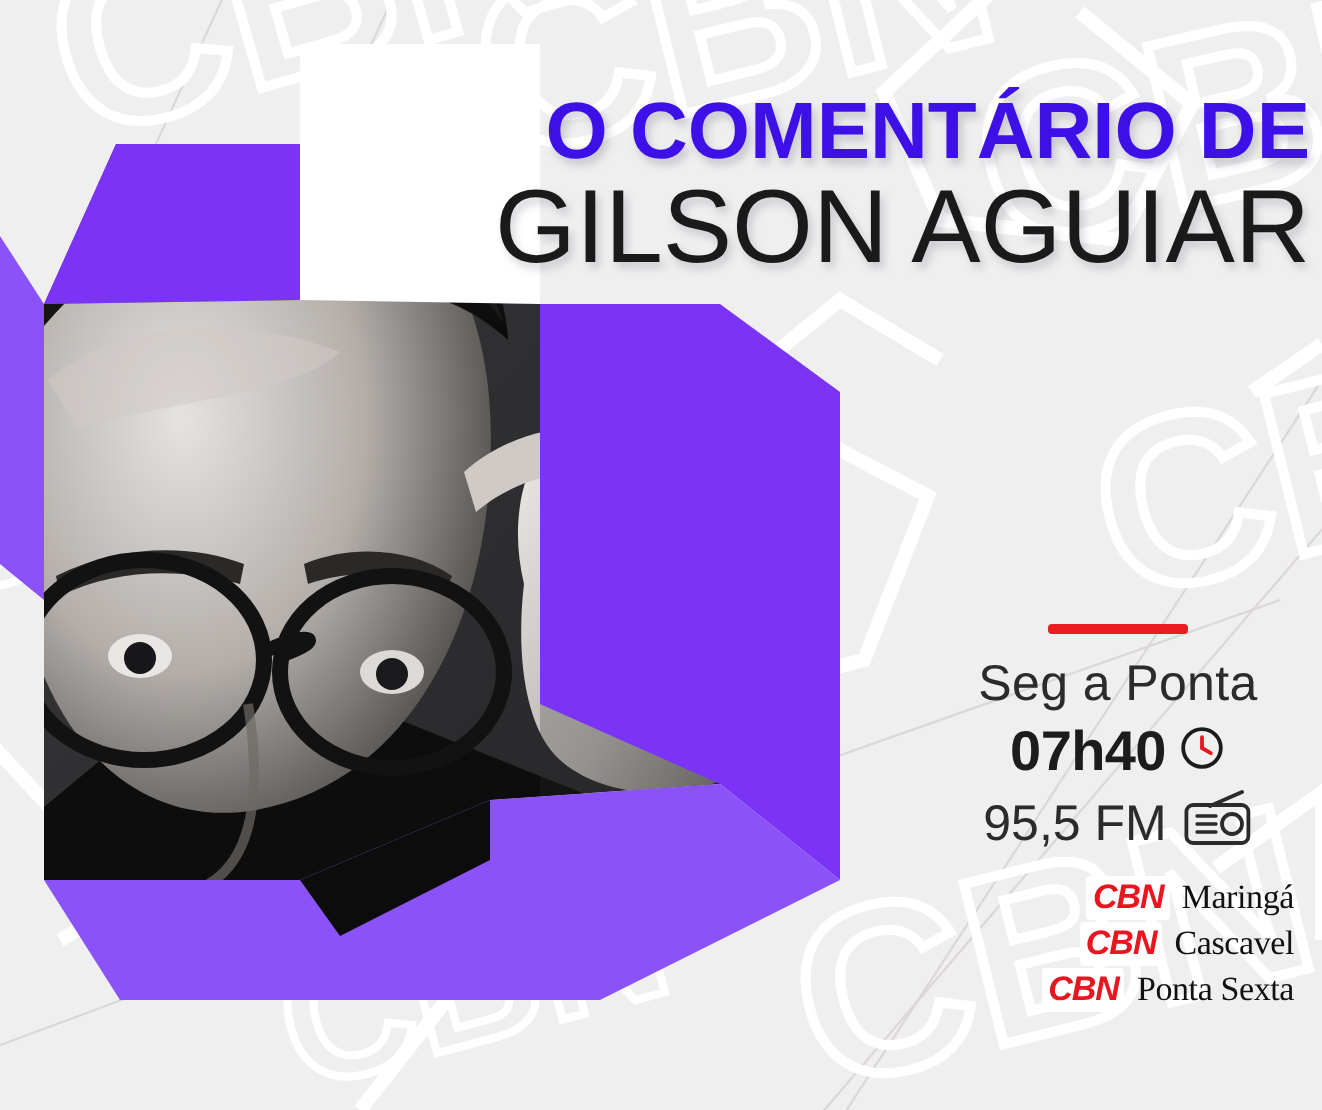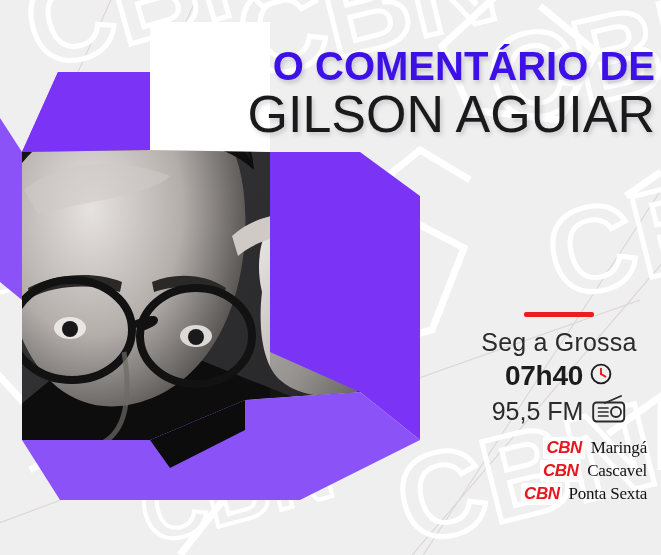--- a/index.html
+++ b/index.html
@@ -211,21 +211,21 @@
 
   <div class="headline">
     <div class="h-line1">O COMENTÁRIO DE</div>
     <div class="h-line2">GILSON AGUIAR</div>
   </div>
 
   <div class="info">
 
     <div class="rule"></div>
 
-    <div class="days">Seg a Grossa</div>
+    <div class="days">Seg a Ponta</div>
 
     <div class="timerow">
       <span class="time">07h40</span>
       <span class="ic">
         <svg width="24" height="24" viewBox="0 0 24 24" aria-hidden="true">
           <circle cx="12" cy="12" r="9.4" fill="none" stroke="#1c1c1c" stroke-width="1.9"></circle>
           <path d="M12 12 L12 6.6" stroke="#e8161f" stroke-width="1.9" stroke-linecap="round"></path>
           <path d="M12 12 L16.4 14.6" stroke="#e8161f" stroke-width="1.9" stroke-linecap="round"></path>
         </svg>
       </span>

